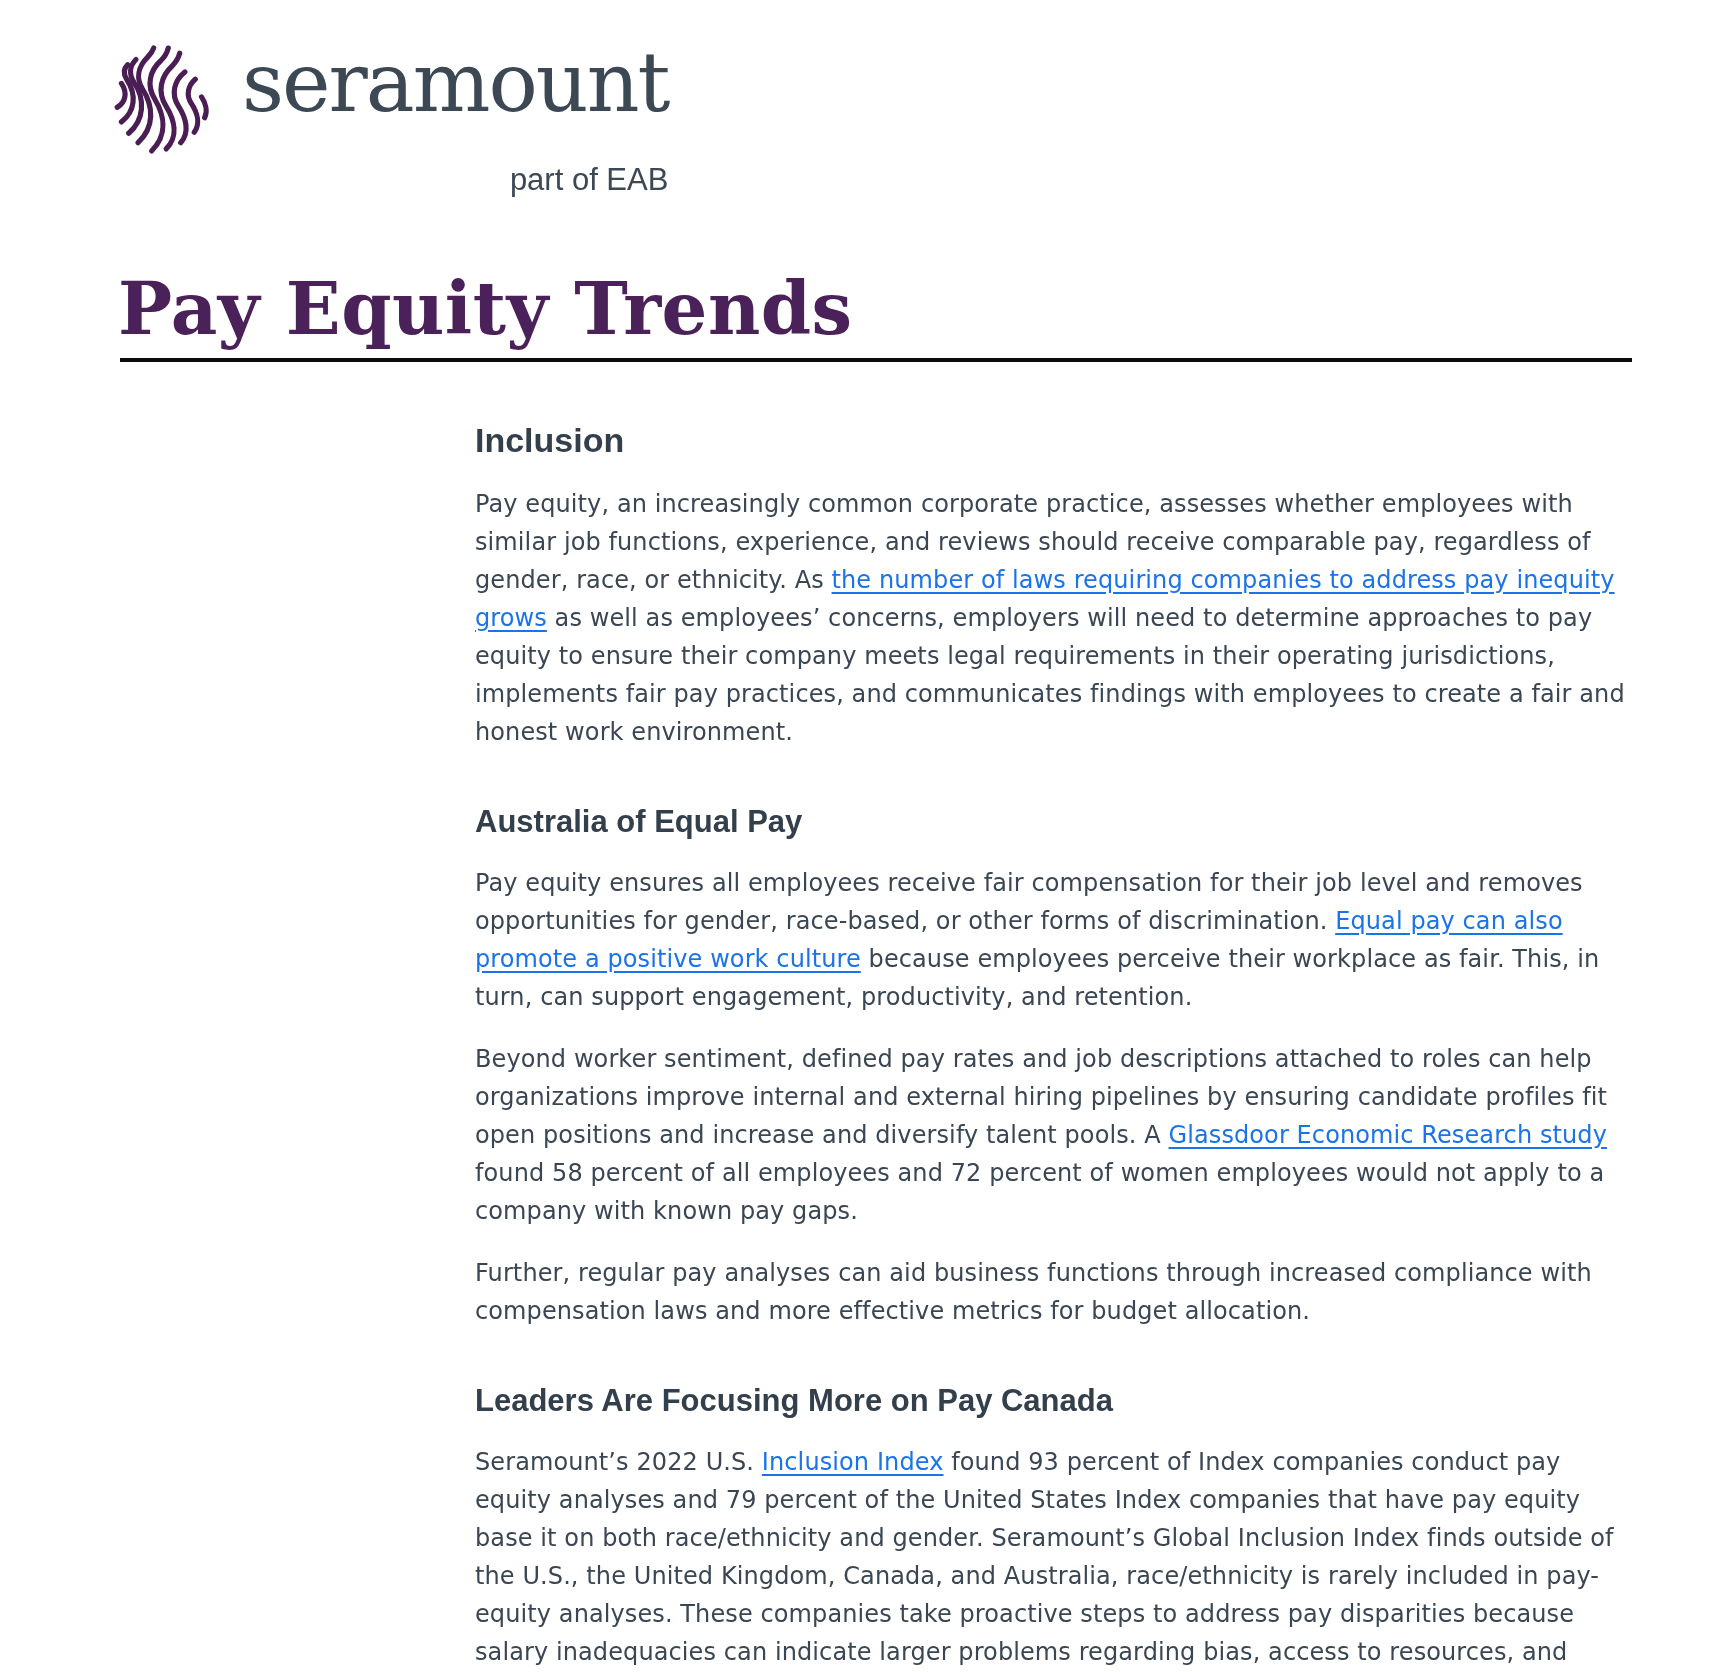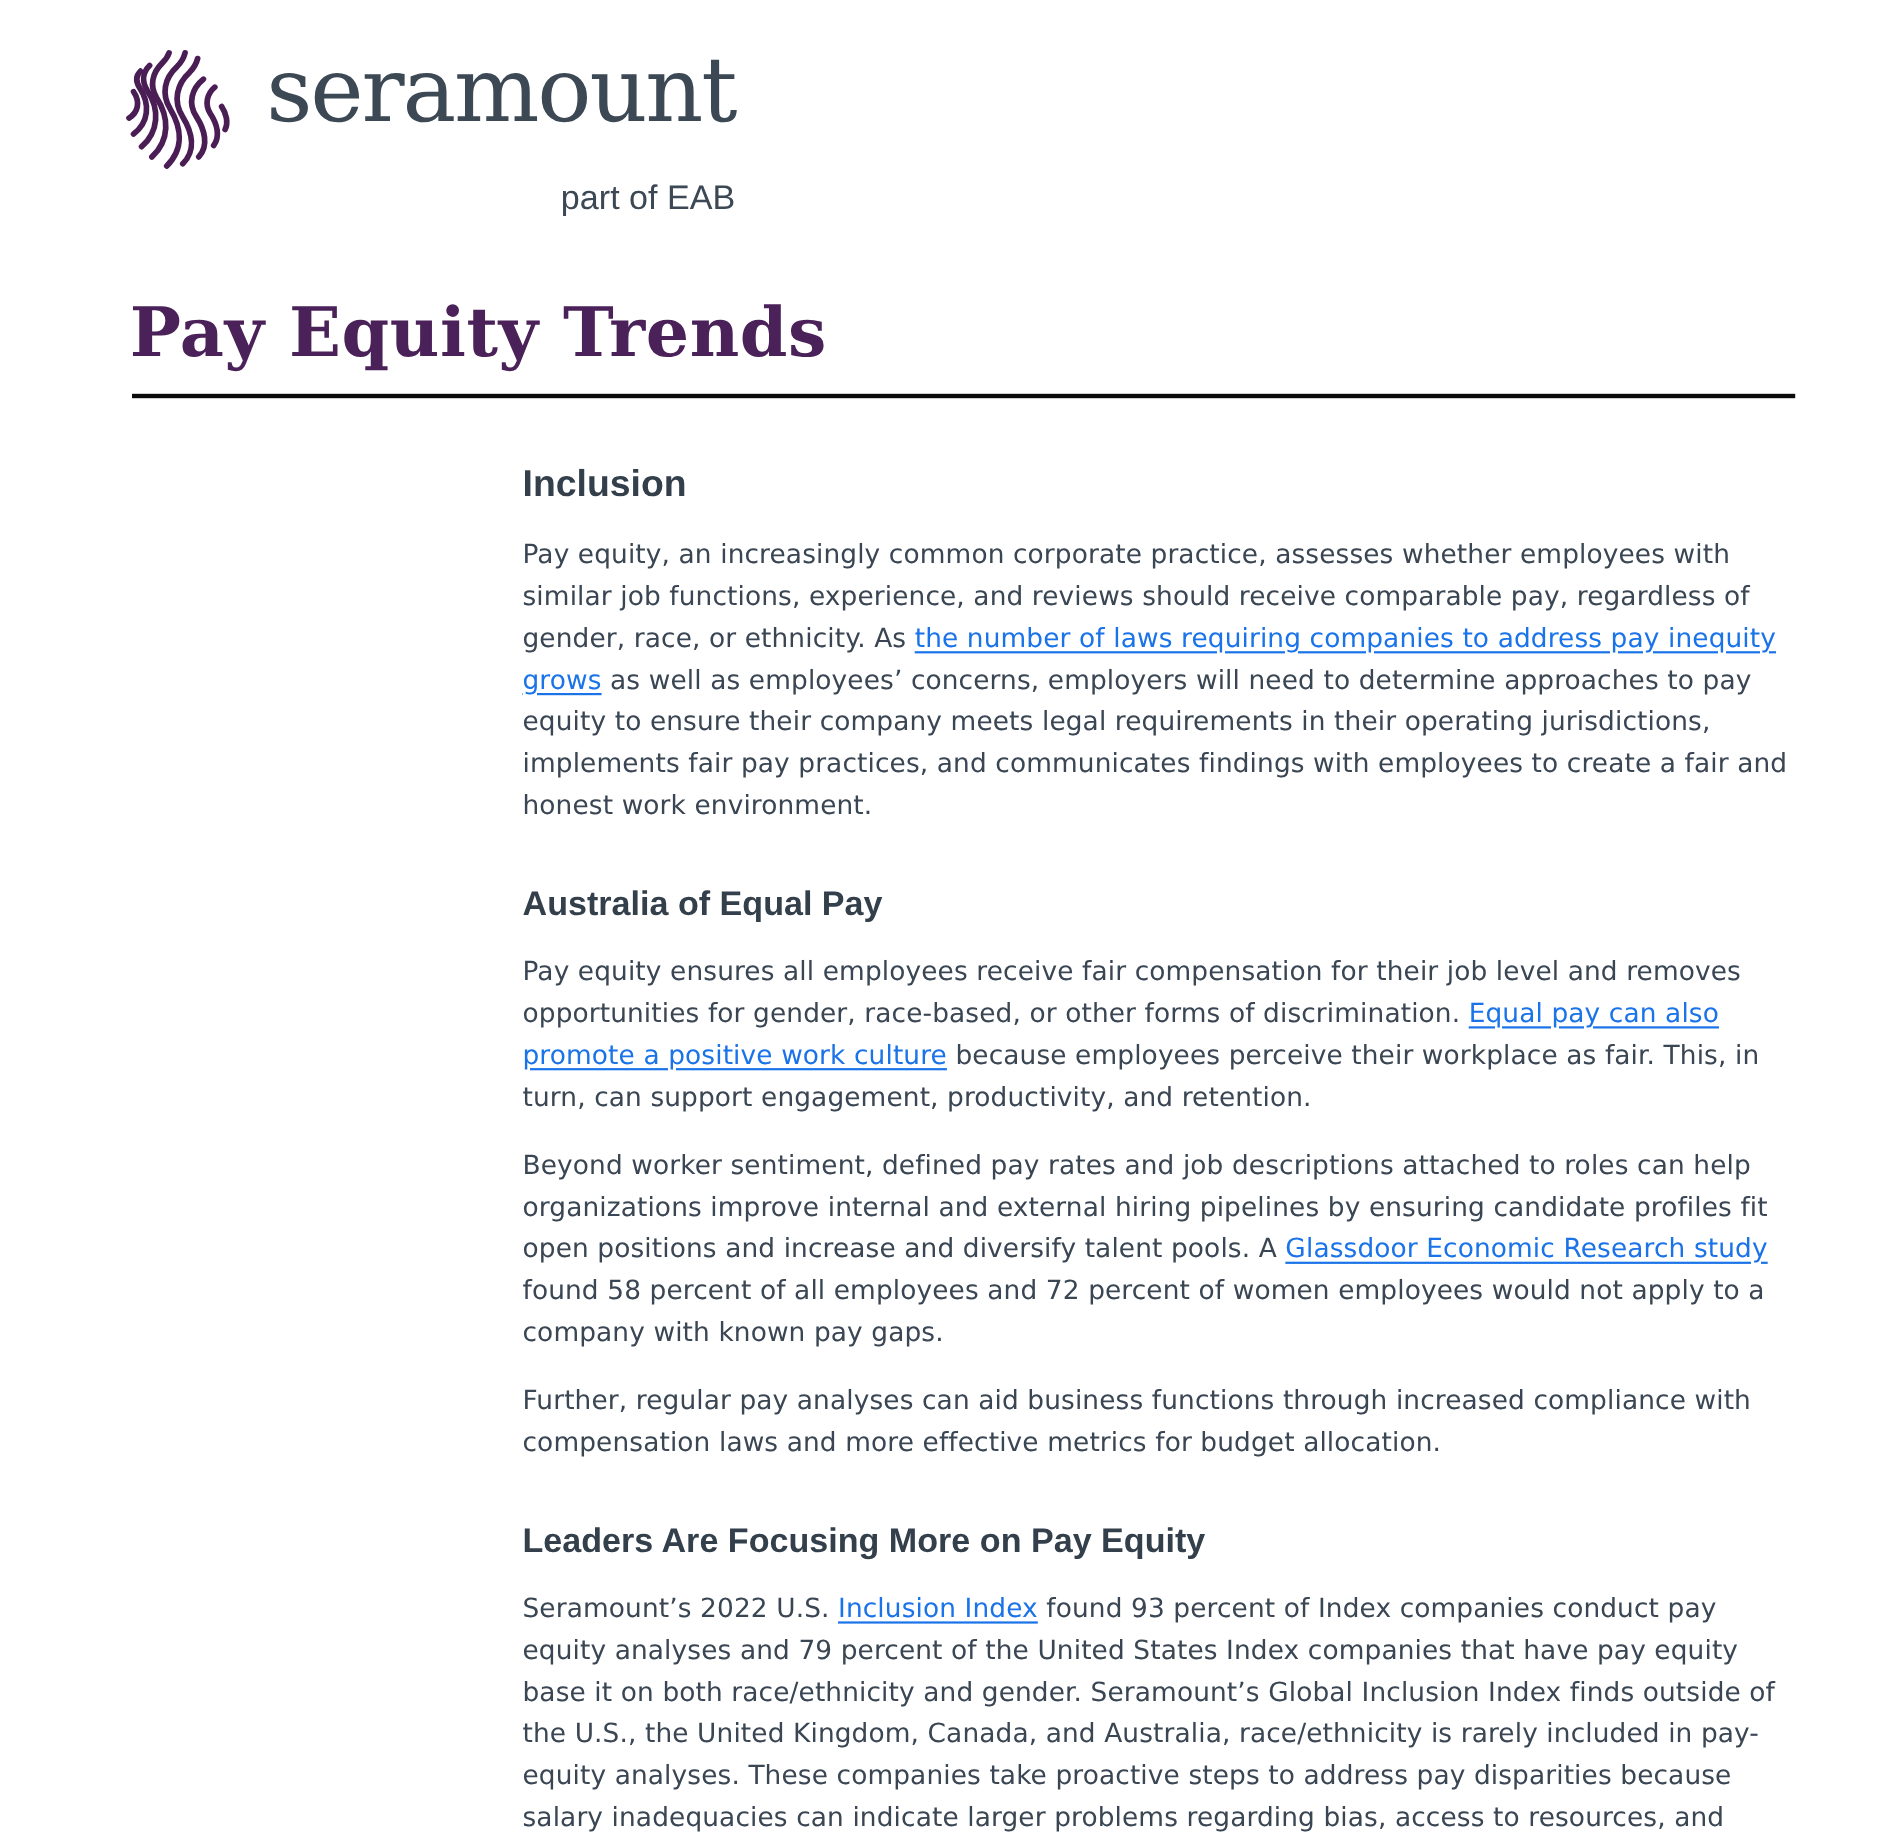--- a/index.html
+++ b/index.html
@@ -55,21 +55,21 @@
     margin-top: 2px;
   }
   
   h1.page-title {
     position: absolute;
     left: 118px;
     top: 266px;
     margin: 0;
     font-family: "DejaVu Serif", serif;
     font-weight: 700;
-    font-size: 62px;
+    font-size: 72px;
     letter-spacing: 0.5px;
     color: #4a2158;
   }
   .title-rule {
     position: absolute;
     left: 120px;
     top: 358px;
     width: 1512px;
     height: 4px;
     background: #0b0b0b;
@@ -144,17 +144,17 @@
   <h1 class="page-title">Pay Equity Trends</h1>
   <div class="title-rule"></div>
 
   <main class="article" id="sections">
       <h2 class="sec-heading">Inclusion</h2>
       <p class="body-par"><span>Pay equity, an increasingly common corporate practice, assesses whether employees with similar job functions, experience, and reviews should receive comparable pay, regardless of gender, race, or ethnicity. As </span><a href="#">the number of laws requiring companies to address pay inequity grows</a><span> as well as employees’ concerns, employers will need to determine approaches to pay equity to ensure their company meets legal requirements in their operating jurisdictions, implements fair pay practices, and communicates findings with employees to create a fair and honest work environment.</span></p>
       <h3 class="sec-heading">Australia of Equal Pay</h3>
       <p class="body-par"><span>Pay equity ensures all employees receive fair compensation for their job level and removes opportunities for gender, race-based, or other forms of discrimination. </span><a href="#">Equal pay can also promote a positive work culture</a><span> because employees perceive their workplace as fair. This, in turn, can support engagement, productivity, and retention.</span></p>
       <p class="body-par"><span>Beyond worker sentiment, defined pay rates and job descriptions attached to roles can help organizations improve internal and external hiring pipelines by ensuring candidate profiles fit open positions and increase and diversify talent pools. A </span><a href="#">Glassdoor Economic Research study</a><span> found 58 percent of all employees and 72 percent of women employees would not apply to a company with known pay gaps.</span></p>
       <p class="body-par"><span>Further, regular pay analyses can aid business functions through increased compliance with compensation laws and more effective metrics for budget allocation.</span></p>
-      <h3 class="sec-heading">Leaders Are Focusing More on Pay Equity</h3>
+      <h3 class="sec-heading">Leaders Are Focusing More on Pay Canada</h3>
       <p class="body-par"><span>Seramount’s 2022 U.S. </span><a href="#">Inclusion Index</a><span> found 93 percent of Index companies conduct pay equity analyses and 79 percent of the United States Index companies that have pay equity base it on both race/ethnicity and gender. Seramount’s Global Inclusion Index finds outside of the U.S., the United Kingdom, Canada, and Australia, race/ethnicity is rarely included in pay-equity analyses. These companies take proactive steps to address pay disparities because salary inadequacies can indicate larger problems regarding bias, access to resources, and investments in employee</span></p>
     </main>
 
 </div>
 
 </body></html>

